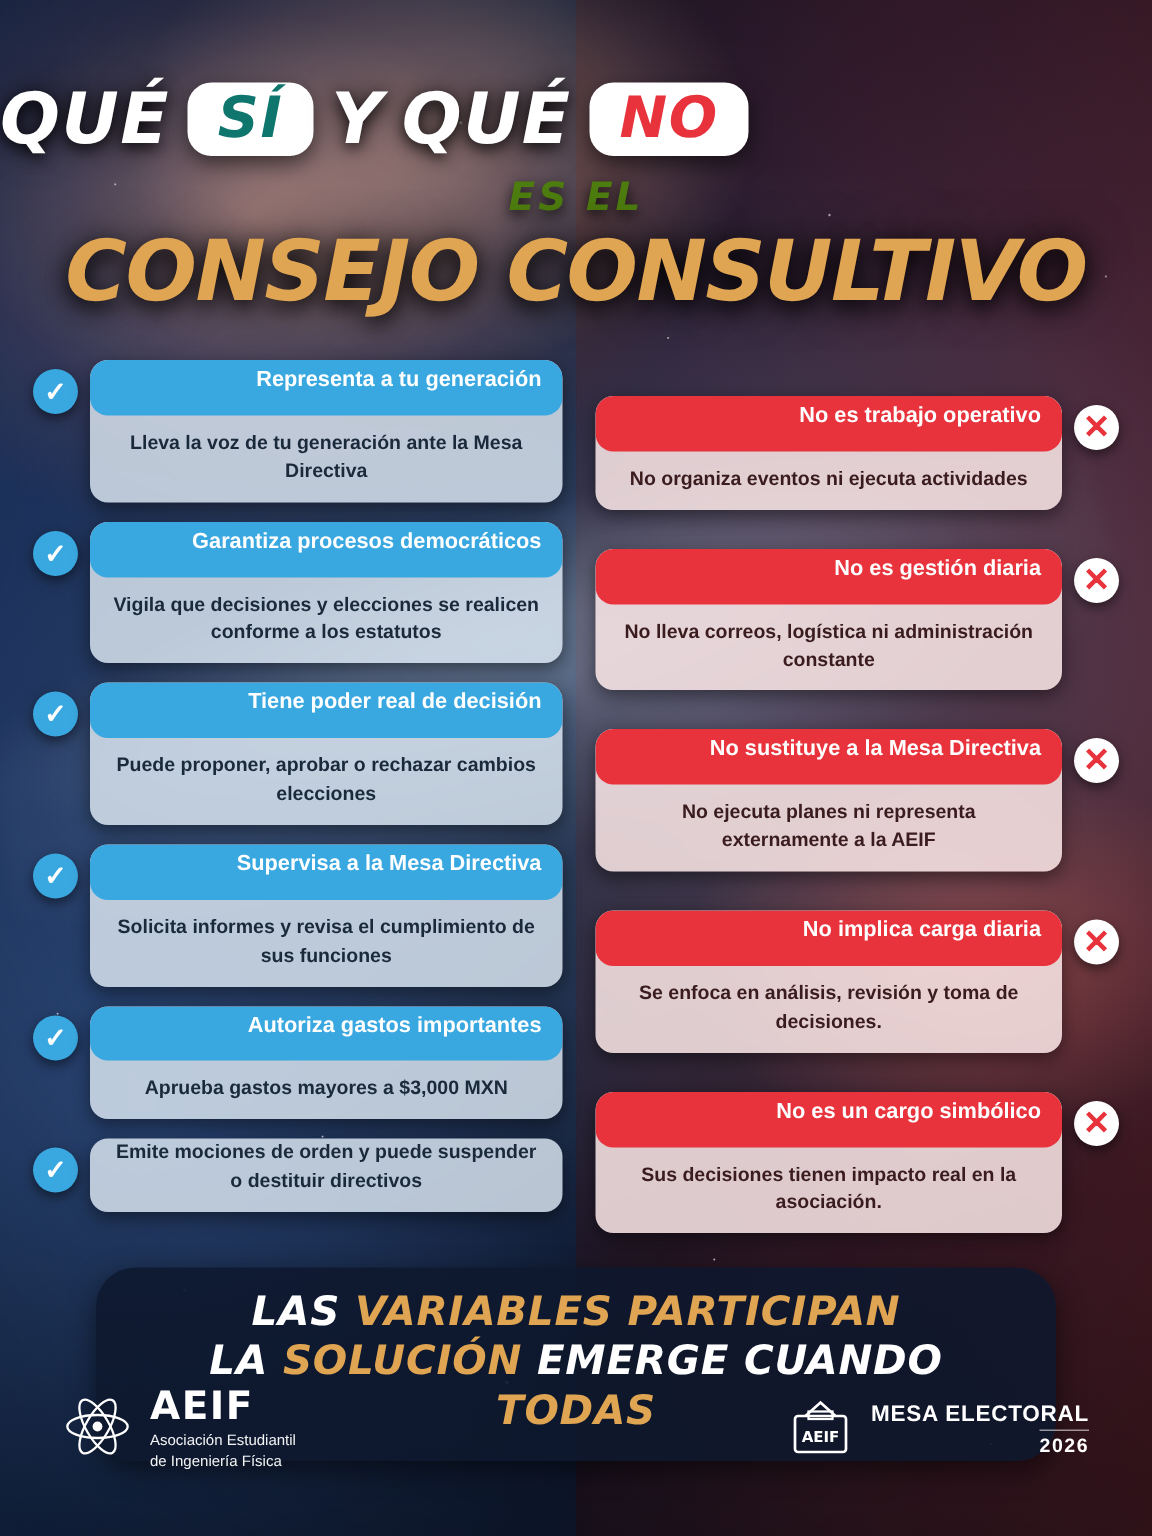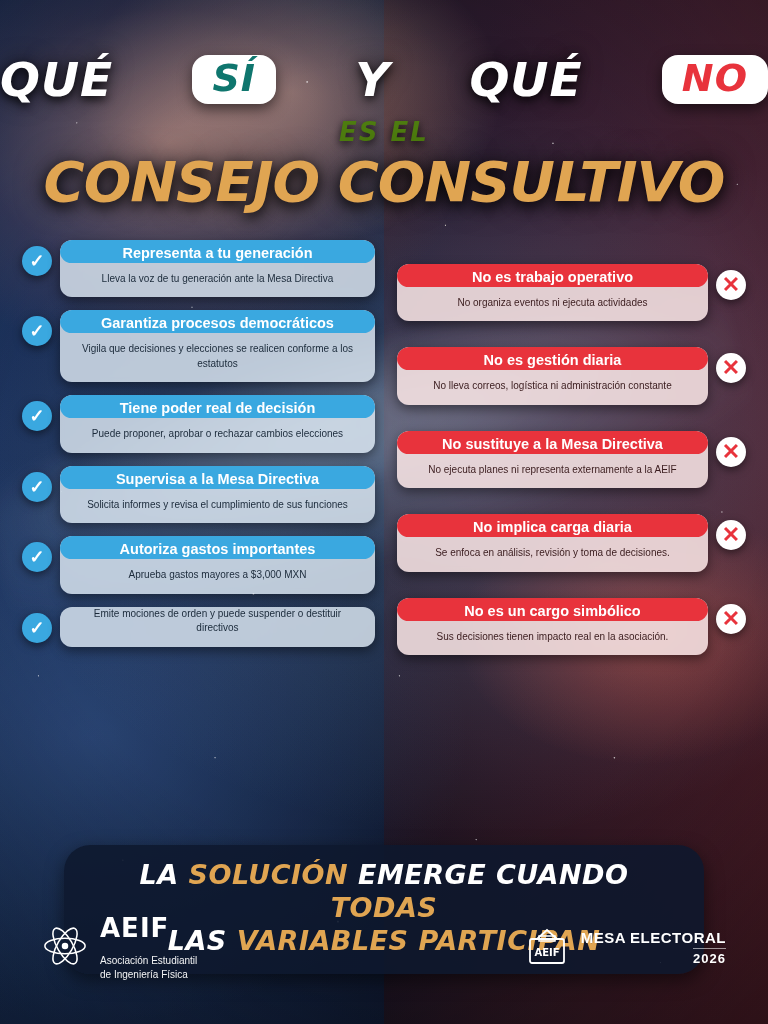--- a/index.html
+++ b/index.html
@@ -69,21 +69,21 @@
     mix-blend-mode: screen;
   }
   .vignette {
     position: absolute; inset: 0;
     background: radial-gradient(ellipse 110% 85% at 50% 45%, rgba(0,0,0,0) 45%, rgba(0,0,0,.55) 100%);
   }
 
   
   .header { position: relative; padding-top: 52px; text-align: center; }
   .title-row-1 {
-    display: flex; align-items: center; justify-content: space-between; gap: 12px;
+    display: flex; align-items: center; justify-content: flex-start; gap: 12px;
   }
   .hl-plain {
     font-family: "DejaVu Sans", sans-serif;
     font-weight: 800; font-style: italic;
     font-size: 47px; letter-spacing: 1px;
     color: #ffffff;
     text-shadow: 0 3px 10px rgba(0,0,0,.85), 0 0 22px rgba(0,0,0,.6);
   }
   .chip {
     display: inline-block;
@@ -148,34 +148,35 @@
     backdrop-filter: blur(2px);
     box-shadow: 0 4px 12px rgba(0,0,0,.45);
     overflow: hidden;
   }
   .card.yes { background: rgba(226,238,248,0.80); }
   .card.no  { background: rgba(252,232,232,0.86); }
 
   .card-head {
     display: block;
     margin: 0 auto 9px;
-    padding: 6px 14px 1px;
+    padding: 6px 14px 15px;
     border-radius: 12px;
     font-size: 14.5px; font-weight: 700;
-    color: #ffffff; text-align: center;
+    color: #ffffff; text-align: right;
     line-height: 1.1;
   }
   .card.yes .card-head { background: #3aa8e0; }
   .card.no  .card-head { background: #e8333c; }
 
   .card-body {
     padding: 0 14px;
-    font-size: 10px; line-height: 1.45;
+    font-size: 13px; line-height: 1.45;
     text-align: center;
     color: #1b2a3a;
+    font-weight: bold;
   }
   .card.no .card-body { color: #3a1c1e; }
 
   
   .banner {
     position: absolute; left: 50%; transform: translateX(-50%);
     top: 845px;
     width: 640px; padding: 14px 18px 16px;
     border-radius: 26px;
     background: rgba(14,24,46,0.88);
@@ -195,21 +196,21 @@
     position: absolute; left: 0; right: 0; bottom: 43px;
     display: flex; align-items: center; justify-content: space-between;
     padding: 0 42px;
   }
   .brand { display: flex; align-items: center; gap: 12px; }
   .brand-text { color: #fff; }
   .brand-name {
     font-family: "DejaVu Sans", sans-serif;
     font-weight: 800; font-size: 26px; letter-spacing: 1px; line-height: 1;
   }
-  .brand-sub { font-size: 10px; line-height: 1.35; margin-top: 13px; opacity: .95; }
+  .brand-sub { font-size: 10px; line-height: 1.35; margin-top: 3px; opacity: .95; }
   .electoral { display: flex; align-items: center; gap: 10px; }
   .electoral-text { color: #fff; text-align: right; }
   .electoral-title { font-size: 15px; font-weight: 700; letter-spacing: .5px; }
   .electoral-year {
     font-size: 13px; font-weight: 700; letter-spacing: 1px; margin-top: 2px;
     border-top: 1px solid rgba(255,255,255,.55); padding-top: 2px; display: inline-block;
   }
 </style>
 </head>
 <body>
@@ -326,24 +327,24 @@
           <div class="card-head">No es un cargo simbólico</div>
           <div class="card-body">Sus decisiones tienen impacto real en la asociación.</div>
         </div>
       </div>
 
     </div>
   </div>
 
   <div class="banner">
     <div class="banner-line">
+      <span>LAS </span><span class="gold">VARIABLES PARTICIPAN</span>
+    </div>
+    <div class="banner-line">
       <span>LA </span><span class="gold">SOLUCIÓN </span><span>EMERGE CUANDO </span><span class="gold">TODAS</span>
-    </div>
-    <div class="banner-line">
-      <span>LAS </span><span class="gold">VARIABLES PARTICIPAN</span>
     </div>
   </div>
 
   <div class="bottom">
     <div class="brand">
       <span>
         <svg width="46" height="46" viewBox="0 0 48 48">
           <g fill="none" stroke="#ffffff" stroke-width="1.6">
             <ellipse cx="24" cy="24" rx="21" ry="8"></ellipse>
             <ellipse cx="24" cy="24" rx="21" ry="8" transform="rotate(60 24 24)"></ellipse>

